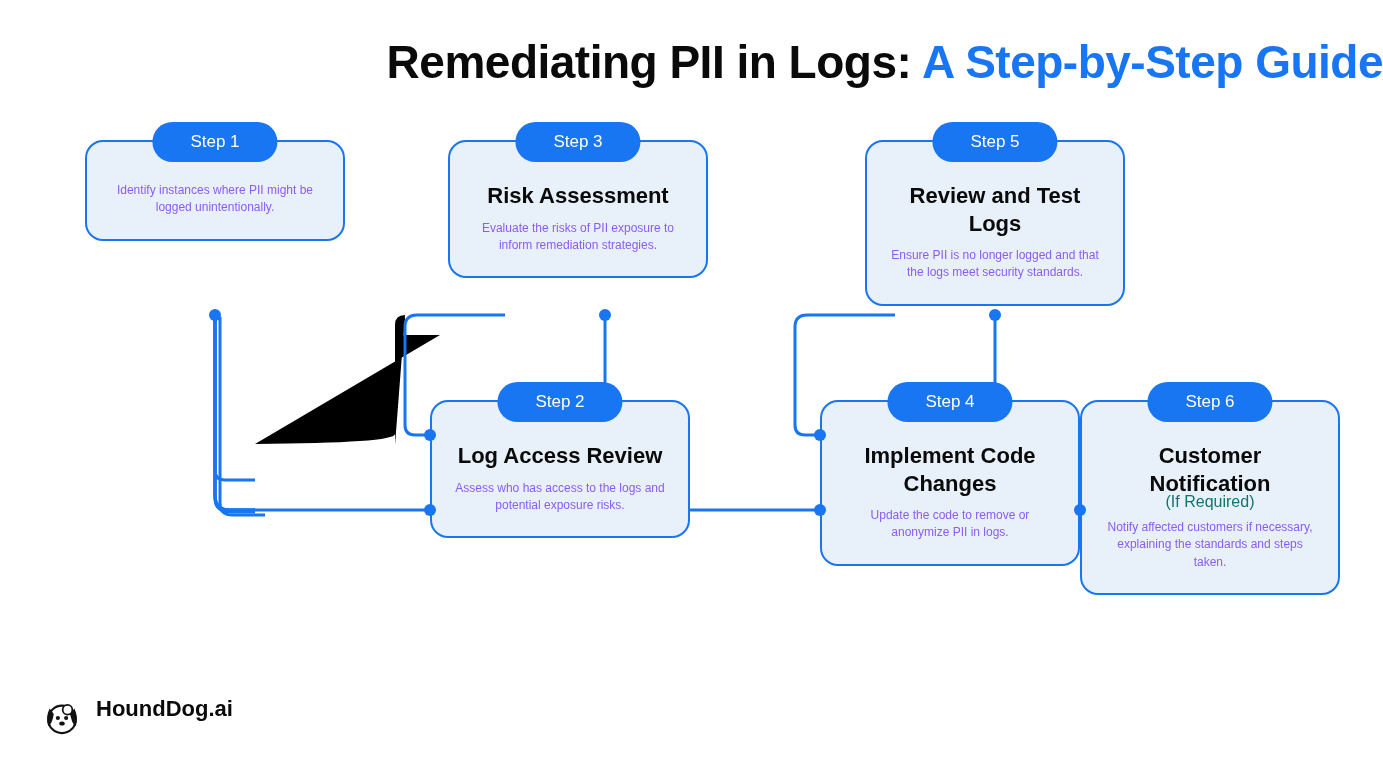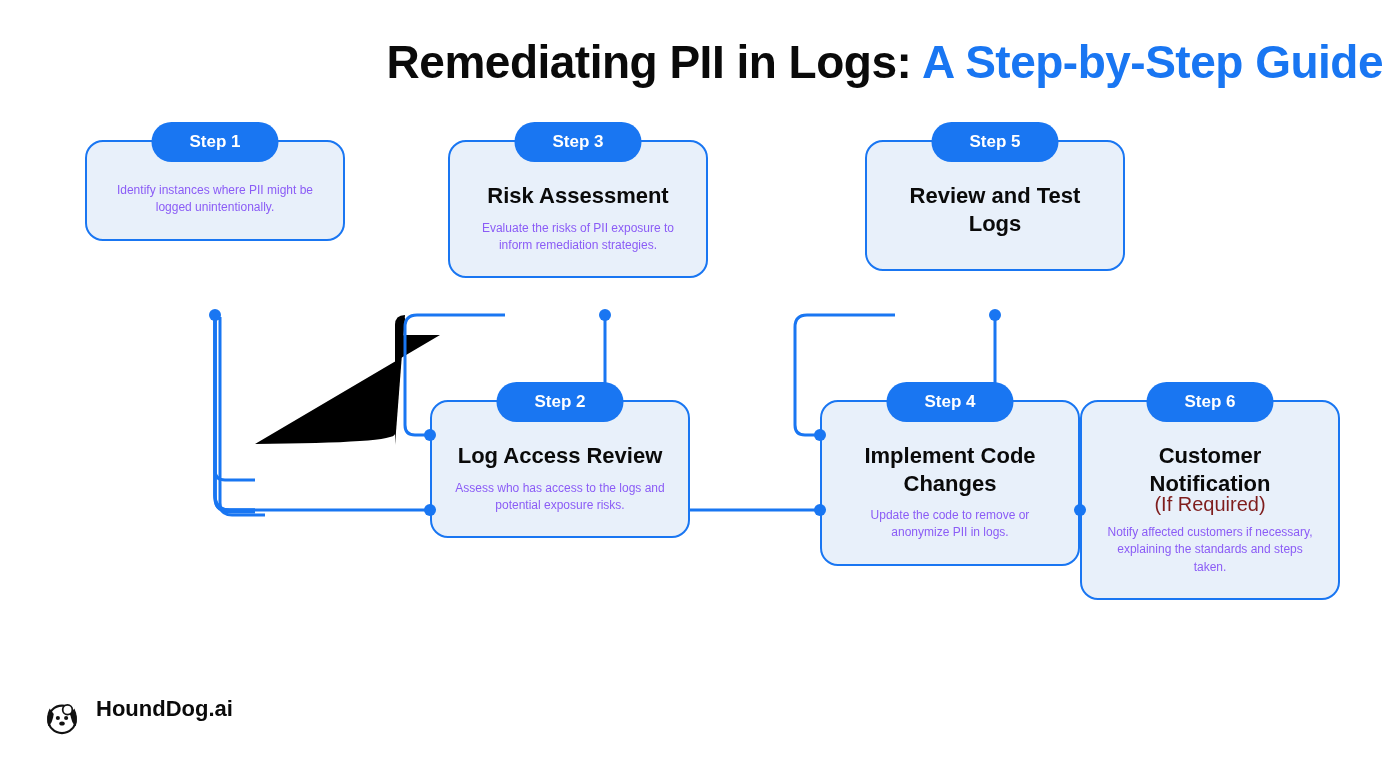--- a/index.html
+++ b/index.html
@@ -39,37 +39,37 @@
     padding: 40px 18px 22px 18px;
     text-align: center;
   }
   .step-pill {
     position: absolute;
     top: -20px;
     left: 50%;
     transform: translateX(-50%);
     background: #1976f2;
     color: #fff;
-    font-weight: 700;
+    font-weight: 400;
     font-size: 17px;
     padding: 10px 38px;
     border-radius: 999px;
     white-space: nowrap;
   }
   .card-title {
     font-size: 22px;
     font-weight: 800;
     color: #0a0a0a;
     margin-bottom: 10px;
     line-height: 1.25;
   }
   .card-sub {
-    font-size: 20px;
+    font-size: 16px;
     font-weight: 400;
-    color: #7f1d1d;
+    color: #0f766e;
     margin-bottom: 8px;
     margin-top: -6px;
   }
   .card-desc {
     font-size: 12px;
     color: #8b5cf6;
     line-height: 1.45;
   }
   .connector {
     position: absolute;
@@ -178,20 +178,21 @@
 
   <div class="card" style="left:448px;top:25px;width:260px">
     <div class="step-pill">Step 3</div>
     <div class="card-title">Risk Assessment</div>
     <div class="card-desc">Evaluate the risks of PII exposure to inform remediation strategies.</div>
   </div>
 
   <div class="card" style="left:865px;top:25px;width:260px">
     <div class="step-pill">Step 5</div>
     <div class="card-title">Review and Test Logs</div>
+    <div class="card-desc">Ensure PII is no longer logged and that the logs meet security standards.</div>
   </div>
 
   <div class="card" style="left:430px;top:285px;width:260px">
     <div class="step-pill">Step 2</div>
     <div class="card-title">Log Access Review</div>
     <div class="card-desc">Assess who has access to the logs and potential exposure risks.</div>
   </div>
 
   <div class="card" style="left:820px;top:285px;width:260px">
     <div class="step-pill">Step 4</div>

